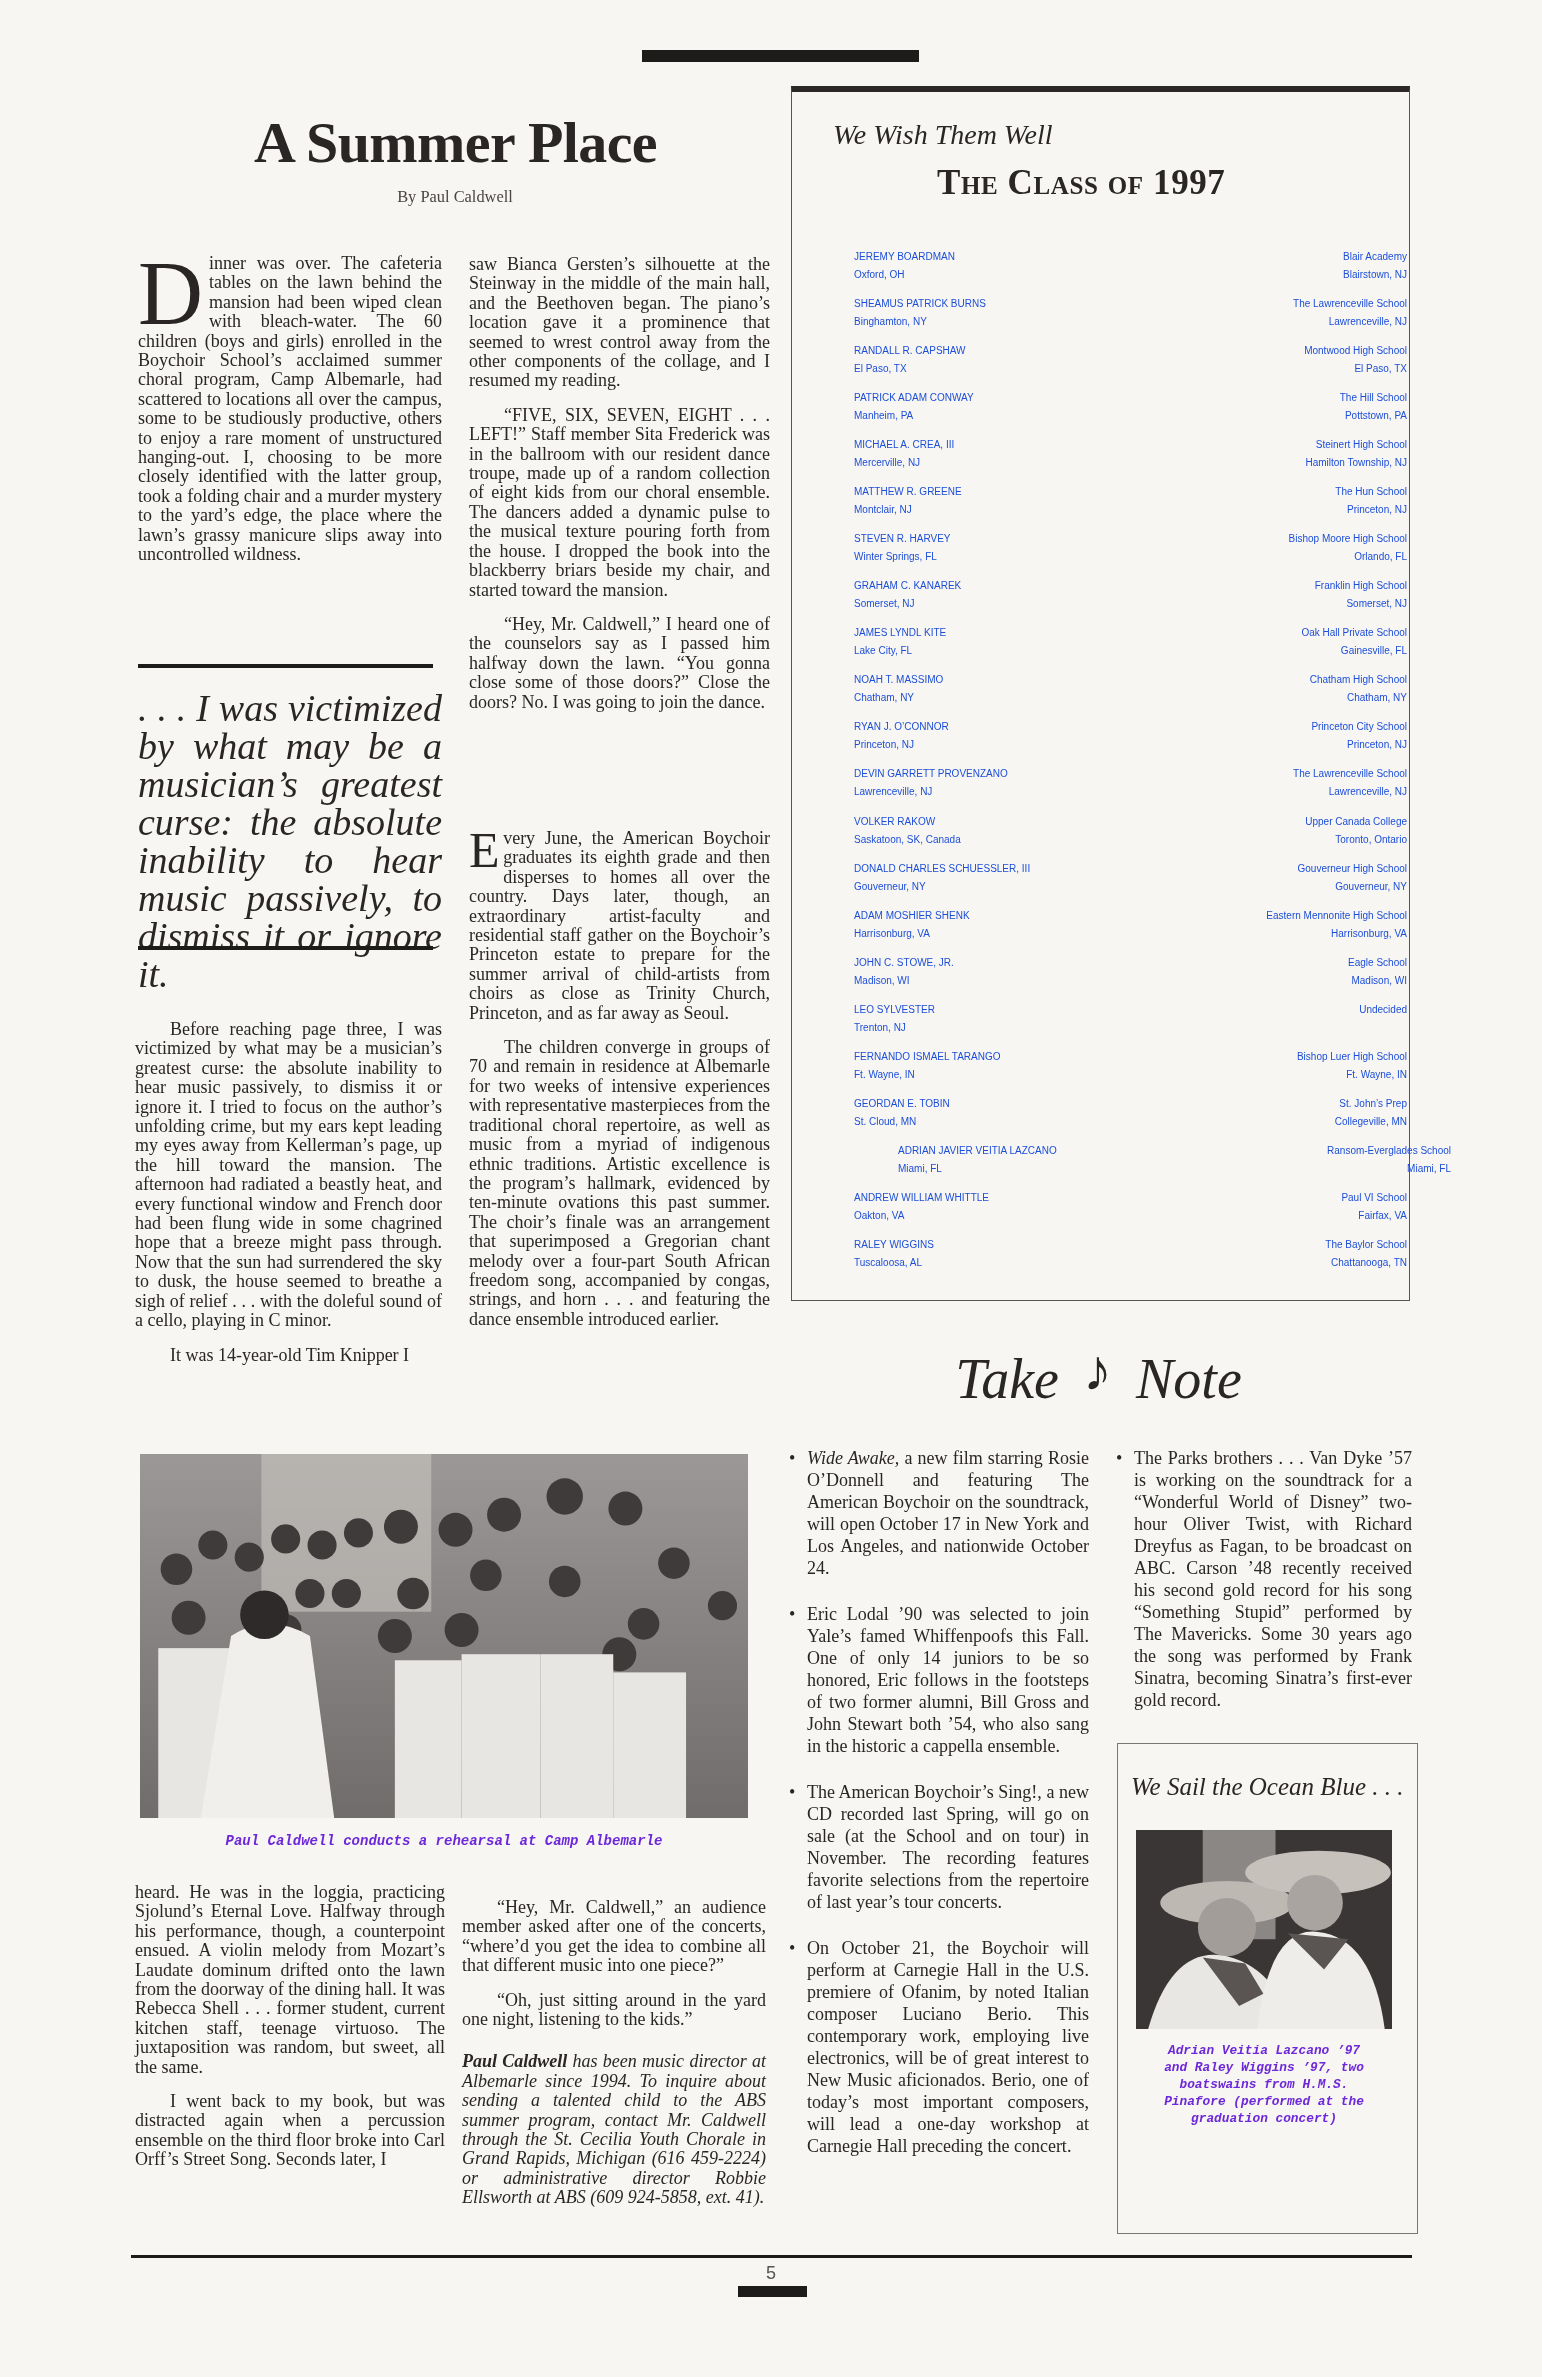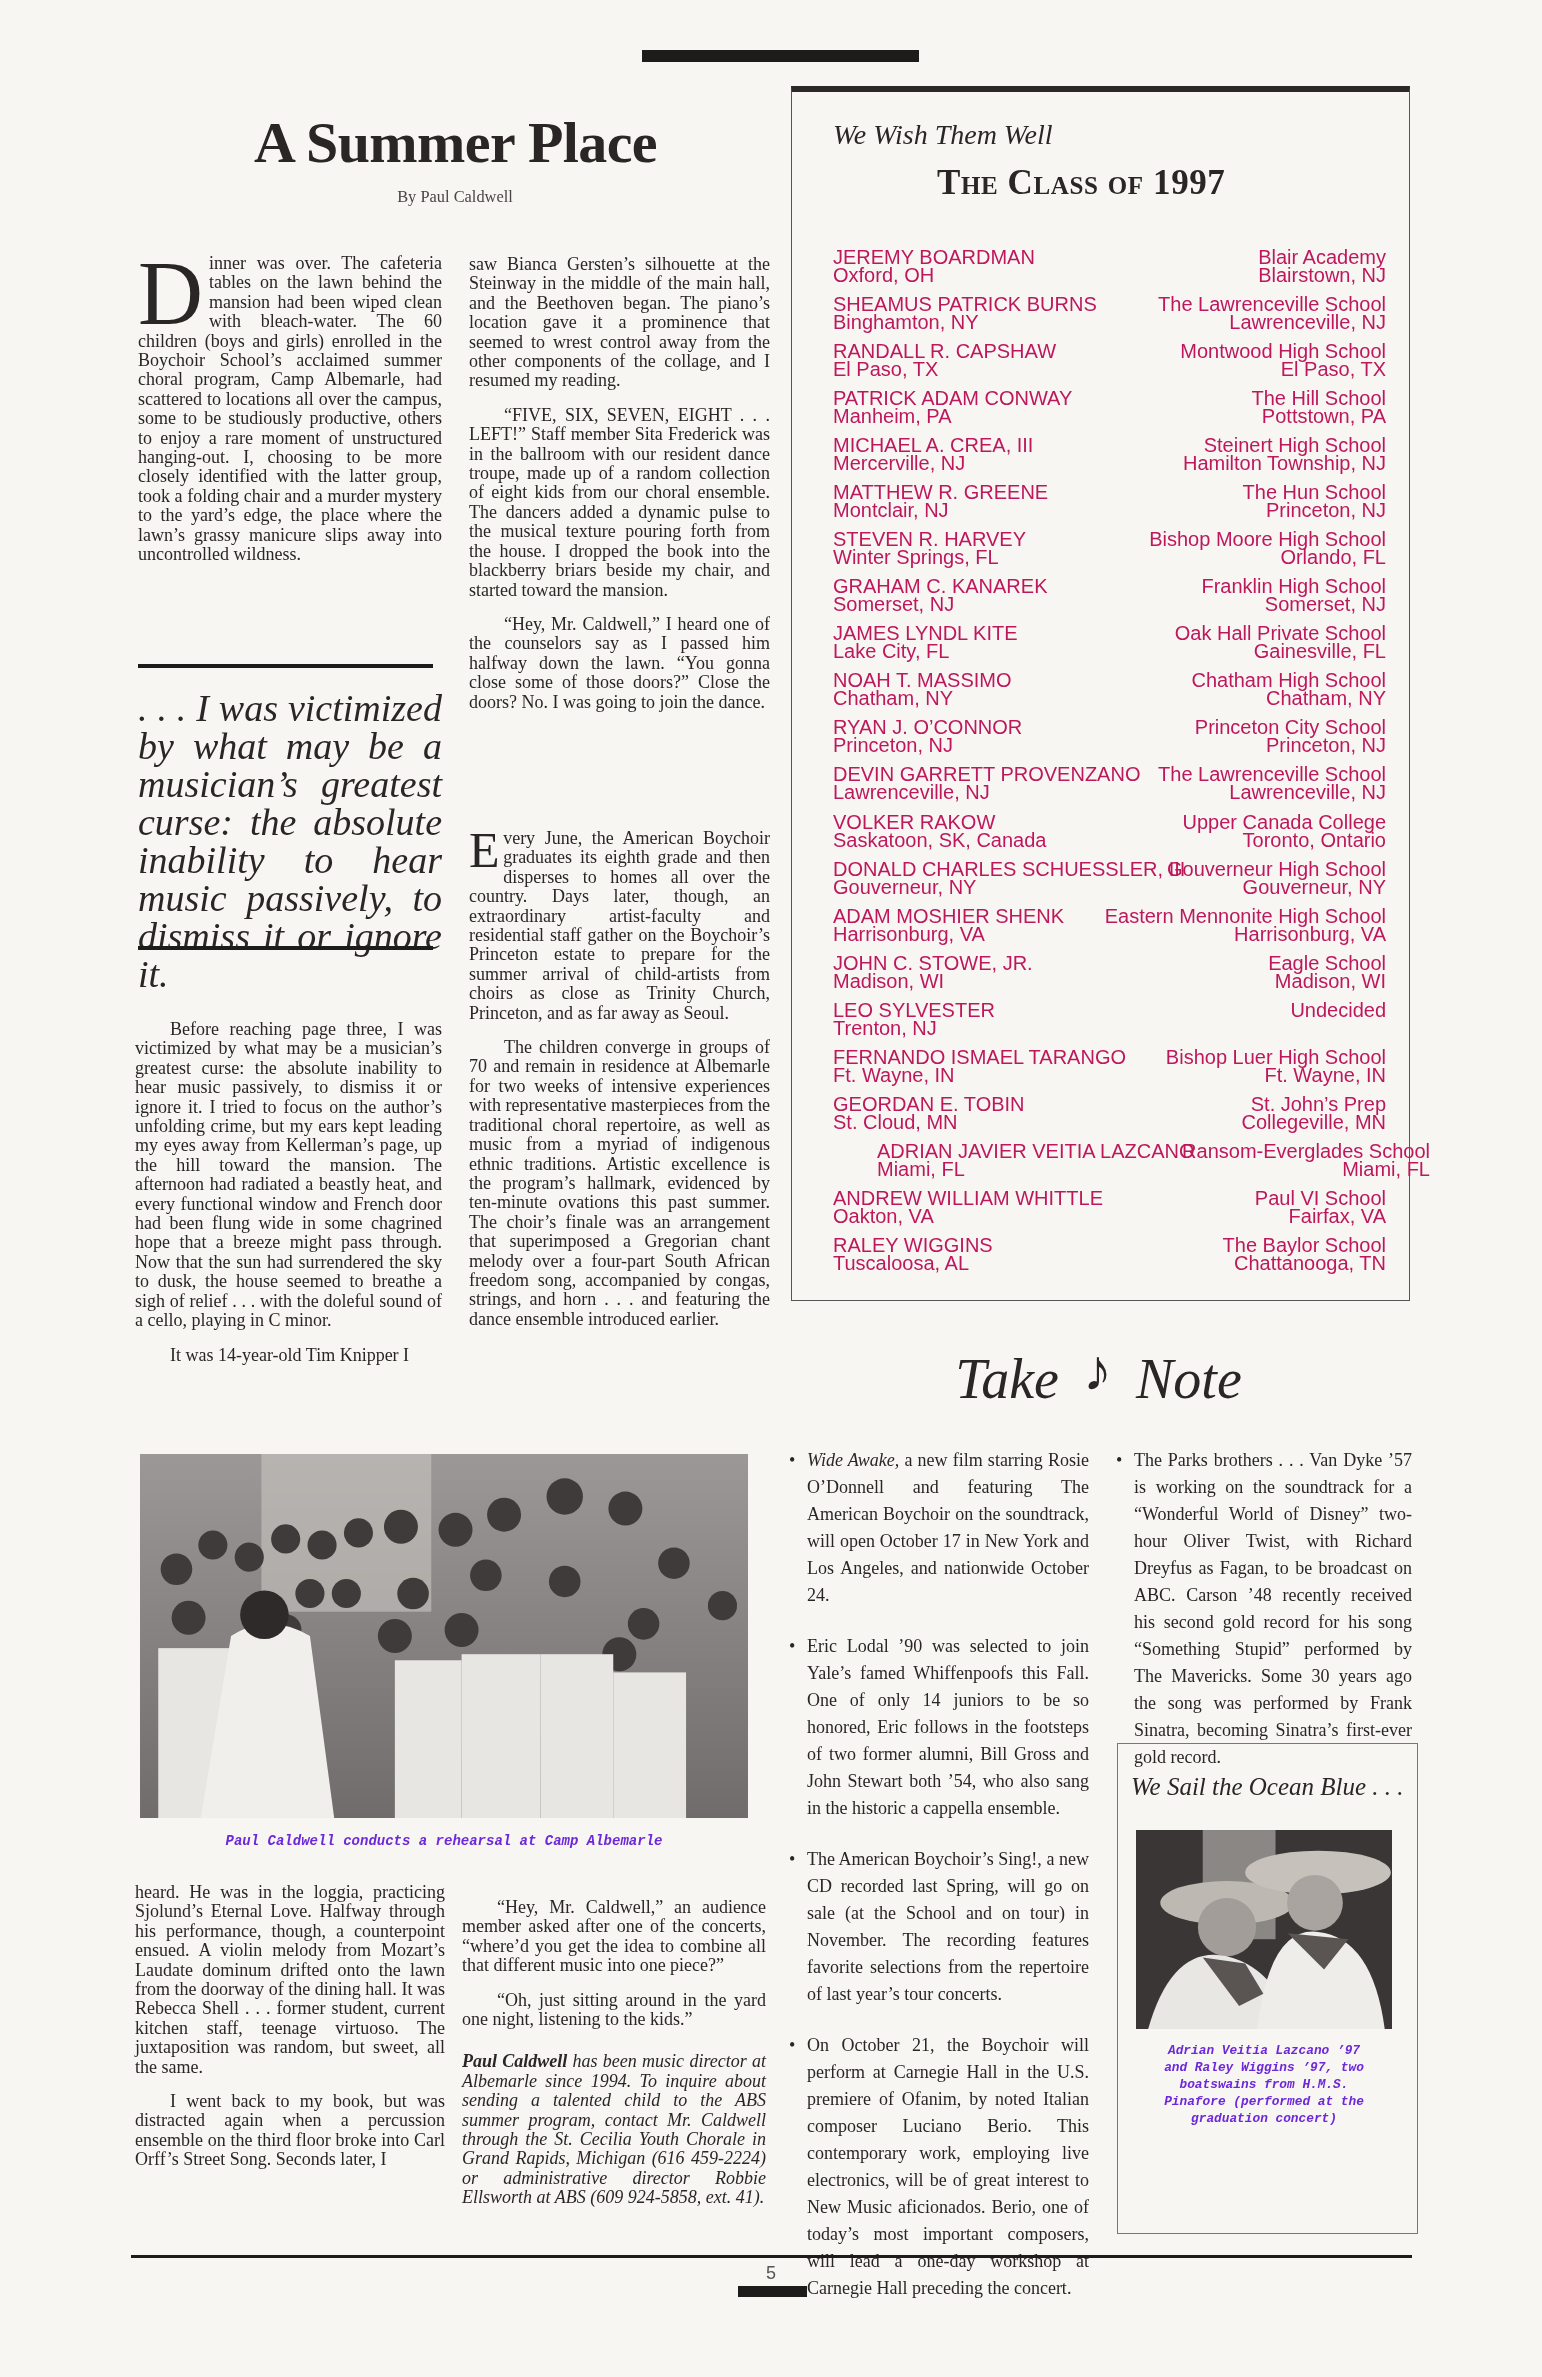--- a/index.html
+++ b/index.html
@@ -14,29 +14,29 @@
   .dropcap-sm{float:left;font-size:50px;line-height:38px;margin:2.4px 3.6px 0 0;font-family:"Liberation Serif",serif;}
   
   #article-title{left:182px;top:109px;width:547px;text-align:center;font-size:58px;font-weight:bold;letter-spacing:-0.6px;}
   #byline{left:291px;top:187px;width:328px;text-align:center;font-size:16.4px;color:#4a4545;}
   
   #pullquote{left:138px;top:689px;width:304px;font-style:italic;font-size:38px;line-height:38px;text-align:justify;}
   
   #class-box{left:791px;top:86px;width:619px;height:1215px;border:1.2px solid #555;border-top:6px solid #2c2828;box-sizing:border-box;}
   #class-eyebrow{left:833px;top:119px;font-size:28px;font-style:italic;}
   #class-title{left:937px;top:163px;font-size:35px;font-weight:bold;font-variant:small-caps;letter-spacing:0.6px;}
-  .grad{position:absolute;left:833px;width:553px;height:47px;font-family:"Liberation Sans",sans-serif;font-size:20px;line-height:18px;color:#be185d;}
+  .grad{position:absolute;left:854px;width:553px;height:47px;font-family:"Liberation Sans",sans-serif;font-size:10px;line-height:18px;color:#1d4ed8;}
   .grad .l{position:absolute;left:0;top:0;}
   .grad .r{position:absolute;right:0;top:0;text-align:right;}
   
   #take-note{left:789px;top:1345px;width:619px;text-align:center;font-size:56px;font-style:italic;}
   #take-note .note{display:inline-block;font-style:normal;font-size:58px;margin:0 24px;position:relative;top:-8.5px;}
   .bullet{position:relative;padding-left:18px;}
   .bullet::before{content:"•";position:absolute;left:0;top:0;}
-  .notes-col{font-size:18px;line-height:27px;text-align:justify;}
+  .notes-col{font-size:18px;line-height:22px;text-align:justify;}
   .notes-col p{margin:0 0 24px 0;}
   
   .photo{background:#8a8785;overflow:hidden;}
   .caption{font-family:Liberation Mono, monospace;font-style:italic;font-weight:bold;color:#6d28d9;}
   #sail-box{left:1117px;top:1743px;width:301px;height:491px;border:1.2px solid #777;box-sizing:border-box;}
   #bio{font-style:italic;}
 </style>
 </head>
 <body>
 

